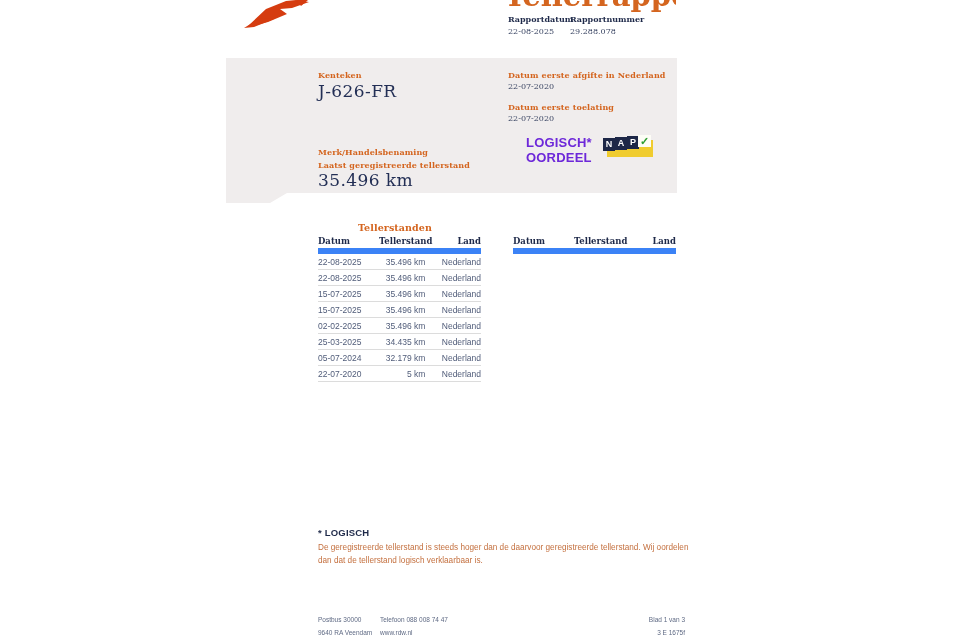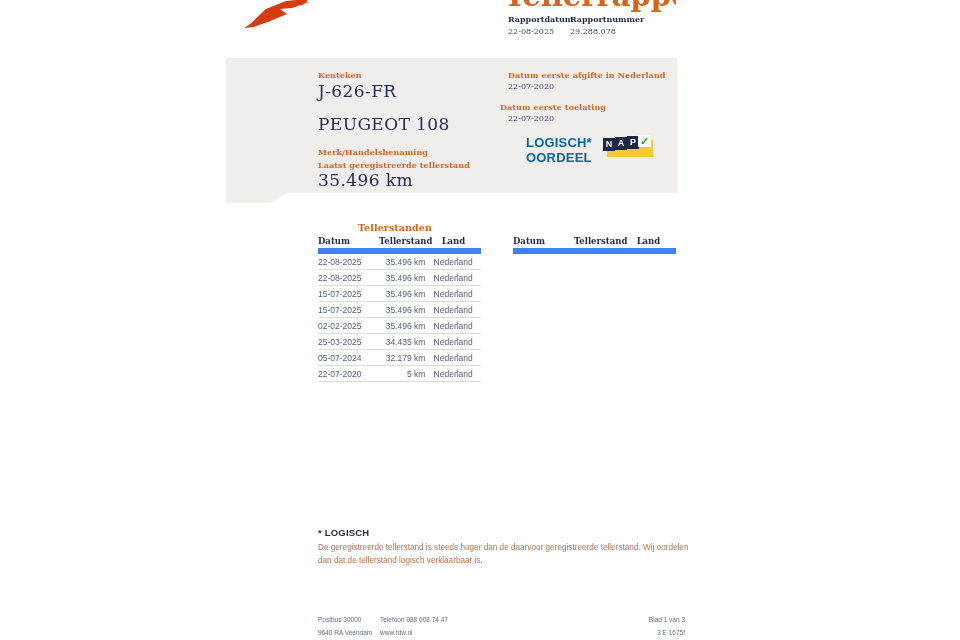--- a/index.html
+++ b/index.html
@@ -16,36 +16,36 @@
   #logo{left:230px;top:0;width:84px;height:34px;}
   #title-clip{left:504px;top:0;width:172px;height:12px;overflow:hidden;}
   #title-clip span{display:block;margin-top:-21px;font-size:29px;color:#d4651f;
                    font-family:"DejaVu Serif","Liberation Serif",serif;font-weight:bold;}
   .hdr-label{font-size:8px;font-weight:bold;}
   .hdr-value{font-size:8px;color:#3a4563;}
   
   #panel{left:226px;top:58px;width:451px;height:145px;background:#f0eded;
          clip-path:polygon(0 0,100% 0,100% 135px,61px 135px,44px 145px,0 145px);}
   
-  .oordeel{font-size:13px;font-weight:bold;color:#0369a1;line-height:15px;letter-spacing:.2px;padding-left:18px;}
+  .oordeel{font-size:13px;font-weight:bold;color:#6d28d9;line-height:15px;letter-spacing:.2px;padding-left:18px;}
   
   #nap{left:374px;top:74px;width:55px;height:28px;}
   #nap .yellow{position:absolute;left:7px;top:8px;width:46px;height:17px;background:#f0cc2f;}
   .nap-tile{position:absolute;width:12px;height:13px;background:#1d2747;color:#fff;
             font-weight:bold;font-size:9px;text-align:center;line-height:13px;}
   #nap .check{position:absolute;width:13px;height:12px;background:#fdfdf6;color:#2f9e33;
               font-weight:bold;font-size:11px;text-align:center;line-height:12px;left:38px;top:3px;}
   
   .tbl{width:163px;}
   .tbl-head{display:flex;border-bottom:6px solid #3b82f6;padding-bottom:2px;}
   .tbl-head span{font-family:"DejaVu Serif","Liberation Serif",serif;
                  font-weight:bold;font-size:8.5px;color:#1e2949;}
   .c-datum{width:63px;text-align:left;}
   .c-teller{width:47px;text-align:right;}
-  .c-land{width:57px;text-align:center;}
+  .c-land{width:57px;text-align:right;}
   .tbl-row{display:flex;border-bottom:1px solid #dcdcdc;padding:3px 0 2px 0;}
   .tbl-row span{font-size:8.5px;color:#505c79;}
   
   .foot-head{font-size:9.5px;font-weight:bold;color:#1e2949;letter-spacing:.2px;}
   .foot-body{font-size:8.2px;color:#c4703f;line-height:13px;width:380px;}
   
   .pagefoot{font-size:6.5px;color:#5f6a84;line-height:13px;}
   .right-al{text-align:right;}
 </style>
 </head>
@@ -69,27 +69,26 @@
   </div>
   <div class="abs" style="left:570px;top:14px;">
     <div class="hdr-label navy serif">Rapportnummer</div>
     <div class="hdr-value serif" style="margin-top:3px;">29.288.078</div>
   </div>
 
   <div id="panel" class="abs">
     <div class="abs orange-label" style="left:92px;top:12px;">Kenteken</div>
     <div class="abs big-value" style="left:92px;top:23px;">J-626-FR</div>
     <div class="abs orange-label" style="left:92px;top:46px;margin-top:43px;">Merk/Handelsbenaming</div>
-    <div class="abs big-value" style="left:92px;top:56px;">PEUGEOT 108</div>
     <div class="abs orange-label" style="left:92px;top:102px;">Laatst geregistreerde tellerstand</div>
     <div class="abs big-value" style="left:92px;top:112px;">35.496 km</div>
 
     <div class="abs orange-label" style="left:282px;top:12px;">Datum eerste afgifte in Nederland</div>
     <div class="abs hdr-value serif" style="left:282px;top:24px;">22-07-2020</div>
-    <div class="abs orange-label" style="left:274px;top:44px;text-align:right;">Datum eerste toelating</div>
+    <div class="abs orange-label" style="left:282px;top:44px;text-align:right;">Datum eerste toelating</div>
     <div class="abs hdr-value serif" style="left:282px;top:56px;">22-07-2020</div>
 
     <div class="abs" style="left:282px;top:77px;">
       <div class="oordeel">LOGISCH*</div>
       <div class="oordeel">OORDEEL</div>
     </div>
 
     <div id="nap" class="abs">
       <div class="yellow"></div>
       <div class="nap-tile" style="left:3px;top:6px;">N</div>

